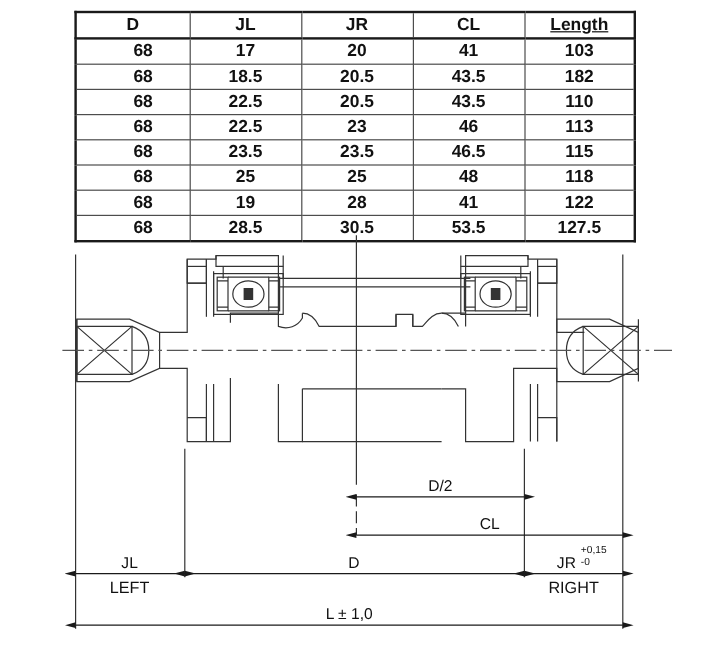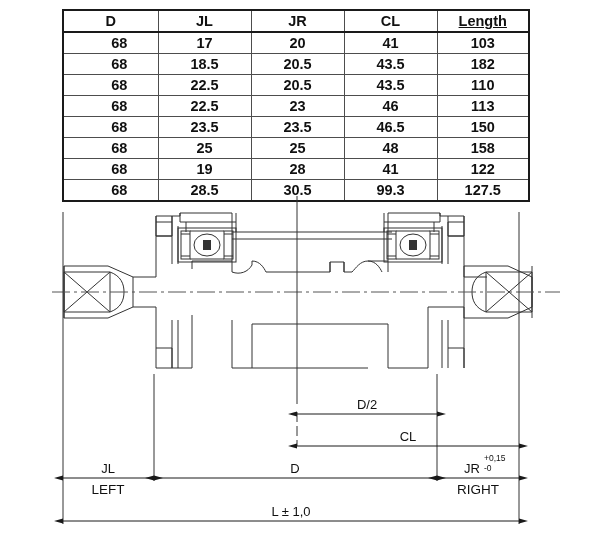--- a/index.html
+++ b/index.html
@@ -132,41 +132,41 @@
         <td>22.5</td>
         <td>23</td>
         <td>46</td>
         <td>113</td>
       </tr>
       <tr>
         <td>68</td>
         <td>23.5</td>
         <td>23.5</td>
         <td>46.5</td>
-        <td>150</td>
+        <td>115</td>
       </tr>
       <tr>
         <td>68</td>
         <td>25</td>
         <td>25</td>
         <td>48</td>
-        <td>158</td>
+        <td>118</td>
       </tr>
       <tr>
         <td>68</td>
         <td>19</td>
         <td>28</td>
         <td>41</td>
         <td>122</td>
       </tr>
       <tr>
         <td>68</td>
         <td>28.5</td>
         <td>30.5</td>
-        <td>99.3</td>
+        <td>53.5</td>
         <td>127.5</td>
       </tr>
     </tbody>
   </table>
 </div>
 
 <div id="drawing">
 <svg width="600" height="554" viewBox="0 0 600 554" xmlns="http://www.w3.org/2000/svg">
   <defs>
     <marker id="arrL" markerWidth="10" markerHeight="8" refX="9" refY="4" orient="auto" markerUnits="userSpaceOnUse">

